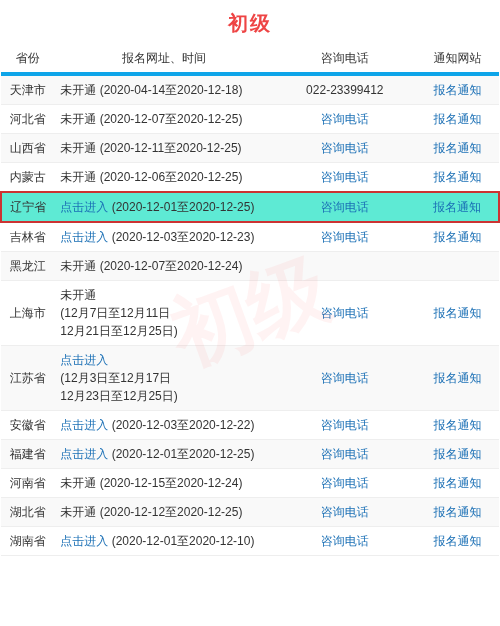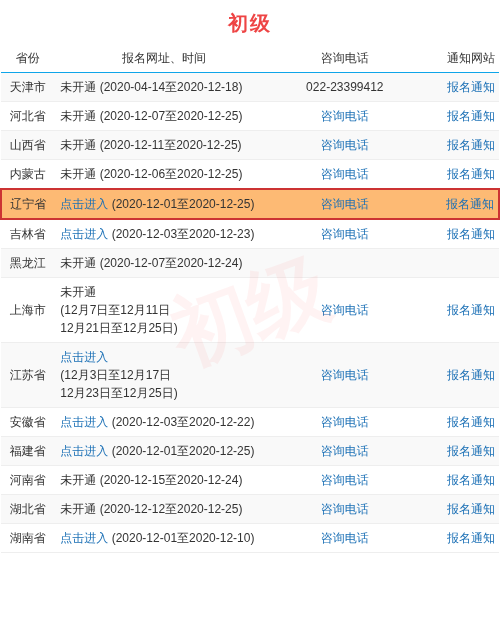--- a/index.html
+++ b/index.html
@@ -26,21 +26,21 @@
       font-size: 12px;
     }
     thead tr {
       background: #fff;
     }
     thead th {
       padding: 5px 4px;
       text-align: center;
       font-weight: normal;
       color: #333;
-      border-bottom: 1px solid #0ea5e9;
+      border-bottom: 4px solid #0ea5e9;
     }
     tbody tr {
       border-bottom: 1px solid #eee;
     }
     tbody tr:nth-child(odd) {
       background: #f9f9f9;
     }
     tbody tr:nth-child(even) {
       background: #fff;
     }
@@ -55,21 +55,20 @@
       width: 45px;
     }
     .col-register {
       width: 185px;
     }
     .col-phone {
       width: 120px;
     }
     .col-notice {
       width: 70px;
-      text-align: right;
     }
     .link-blue {
       color: #1a6fb5;
       cursor: pointer;
       text-decoration: none;
     }
     
     .watermark {
       position: absolute;
       top: 50%;
@@ -121,21 +120,21 @@
         <td class="register-cell"><span style="color: rgb(51, 51, 51);">未开通</span><span> (2020-12-11至2020-12-25)</span></td>
         <td class="col-phone"><span class="link-blue">咨询电话</span></td>
         <td class="col-notice"><span class="link-blue">报名通知</span></td>
       </tr>
       <tr>
         <td class="col-province">内蒙古</td>
         <td class="register-cell"><span style="color: rgb(51, 51, 51);">未开通</span><span> (2020-12-06至2020-12-25)</span></td>
         <td class="col-phone"><span class="link-blue">咨询电话</span></td>
         <td class="col-notice"><span class="link-blue">报名通知</span></td>
       </tr>
-      <tr style="border: 2px solid rgb(204, 51, 51); background: #fdba74;">
+      <tr style="border: 2px solid rgb(204, 51, 51); background: #5eead4;">
         <td class="col-province" style="border-left: 2px solid rgb(204, 51, 51); border-top: 2px solid rgb(204, 51, 51); border-bottom: 2px solid rgb(204, 51, 51);">辽宁省</td>
         <td class="register-cell" style="border-top: 2px solid rgb(204, 51, 51); border-bottom: 2px solid rgb(204, 51, 51);"><span class="link-blue">点击进入</span><span> (2020-12-01至2020-12-25)</span></td>
         <td class="col-phone" style="border-top: 2px solid rgb(204, 51, 51); border-bottom: 2px solid rgb(204, 51, 51);"><span class="link-blue">咨询电话</span></td>
         <td class="col-notice" style="border-right: 2px solid rgb(204, 51, 51); border-top: 2px solid rgb(204, 51, 51); border-bottom: 2px solid rgb(204, 51, 51);"><span class="link-blue">报名通知</span></td>
       </tr>
       <tr>
         <td class="col-province">吉林省</td>
         <td class="register-cell"><span class="link-blue">点击进入</span><span> (2020-12-03至2020-12-23)</span></td>
         <td class="col-phone"><span class="link-blue">咨询电话</span></td>
         <td class="col-notice"><span class="link-blue">报名通知</span></td>

